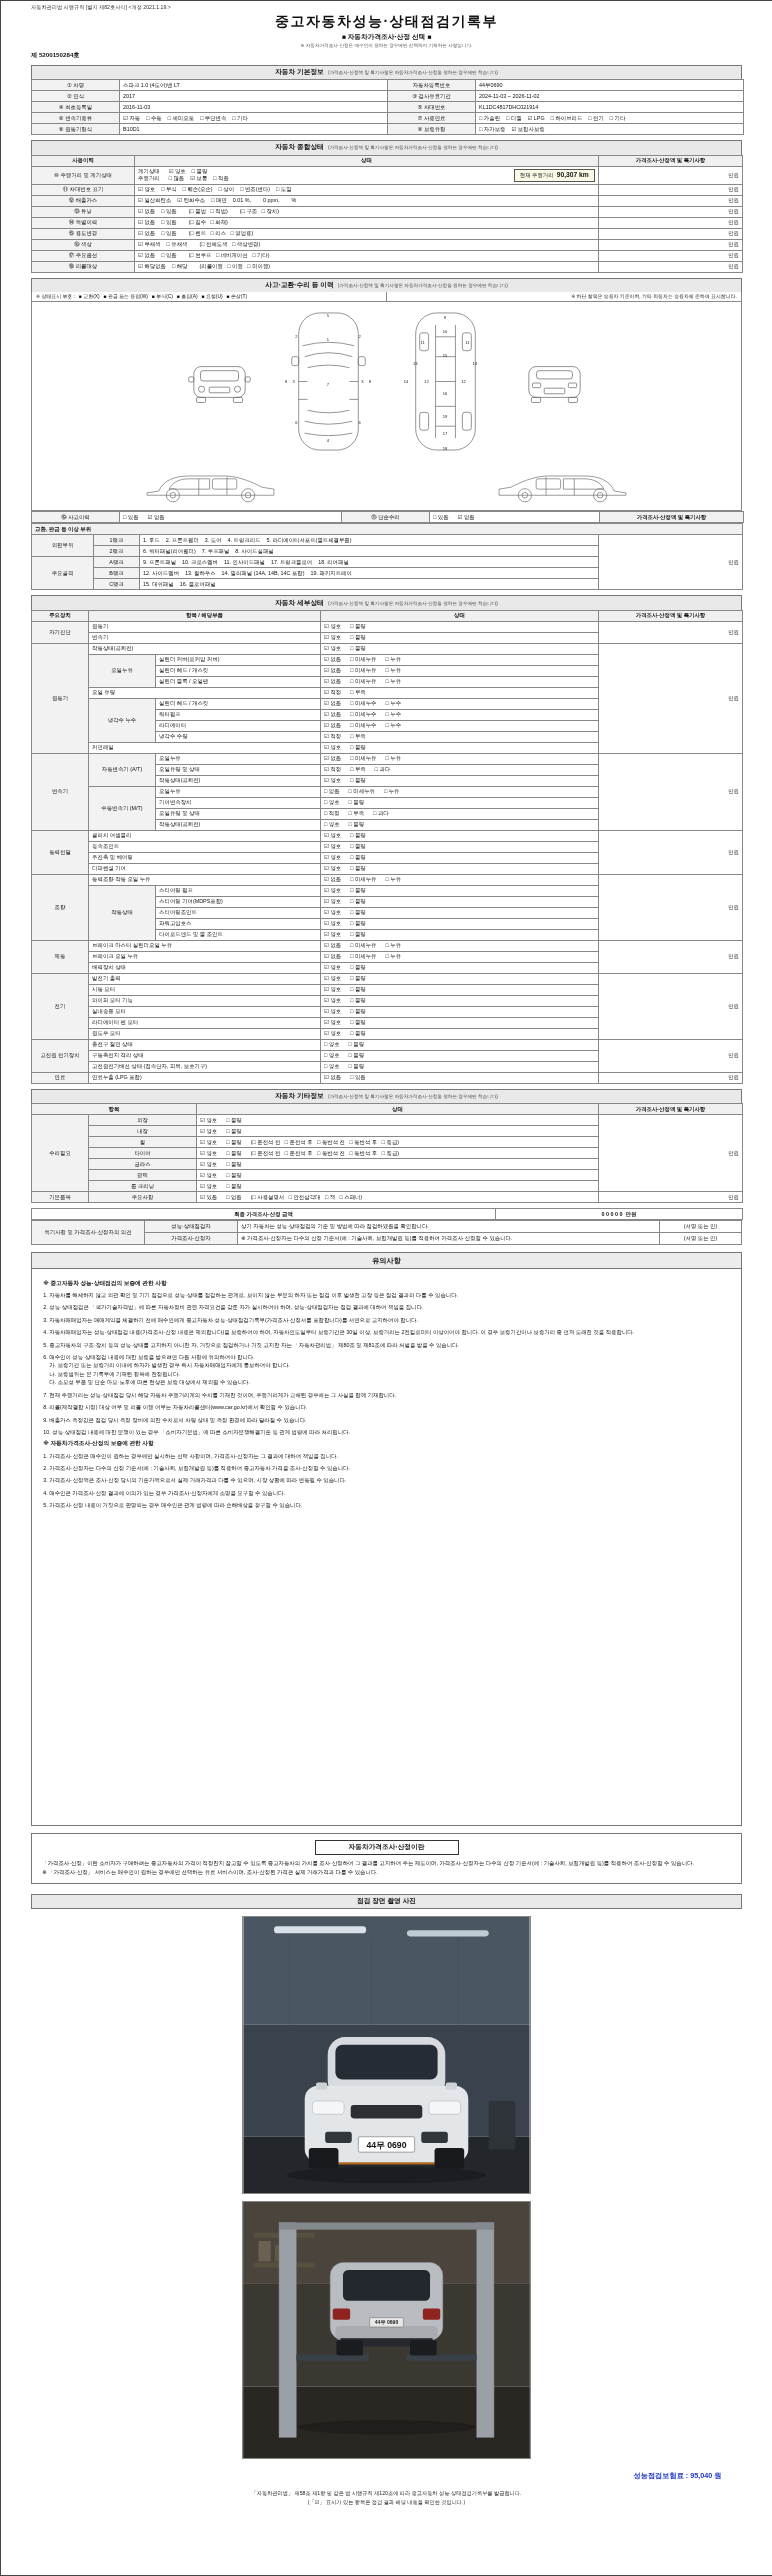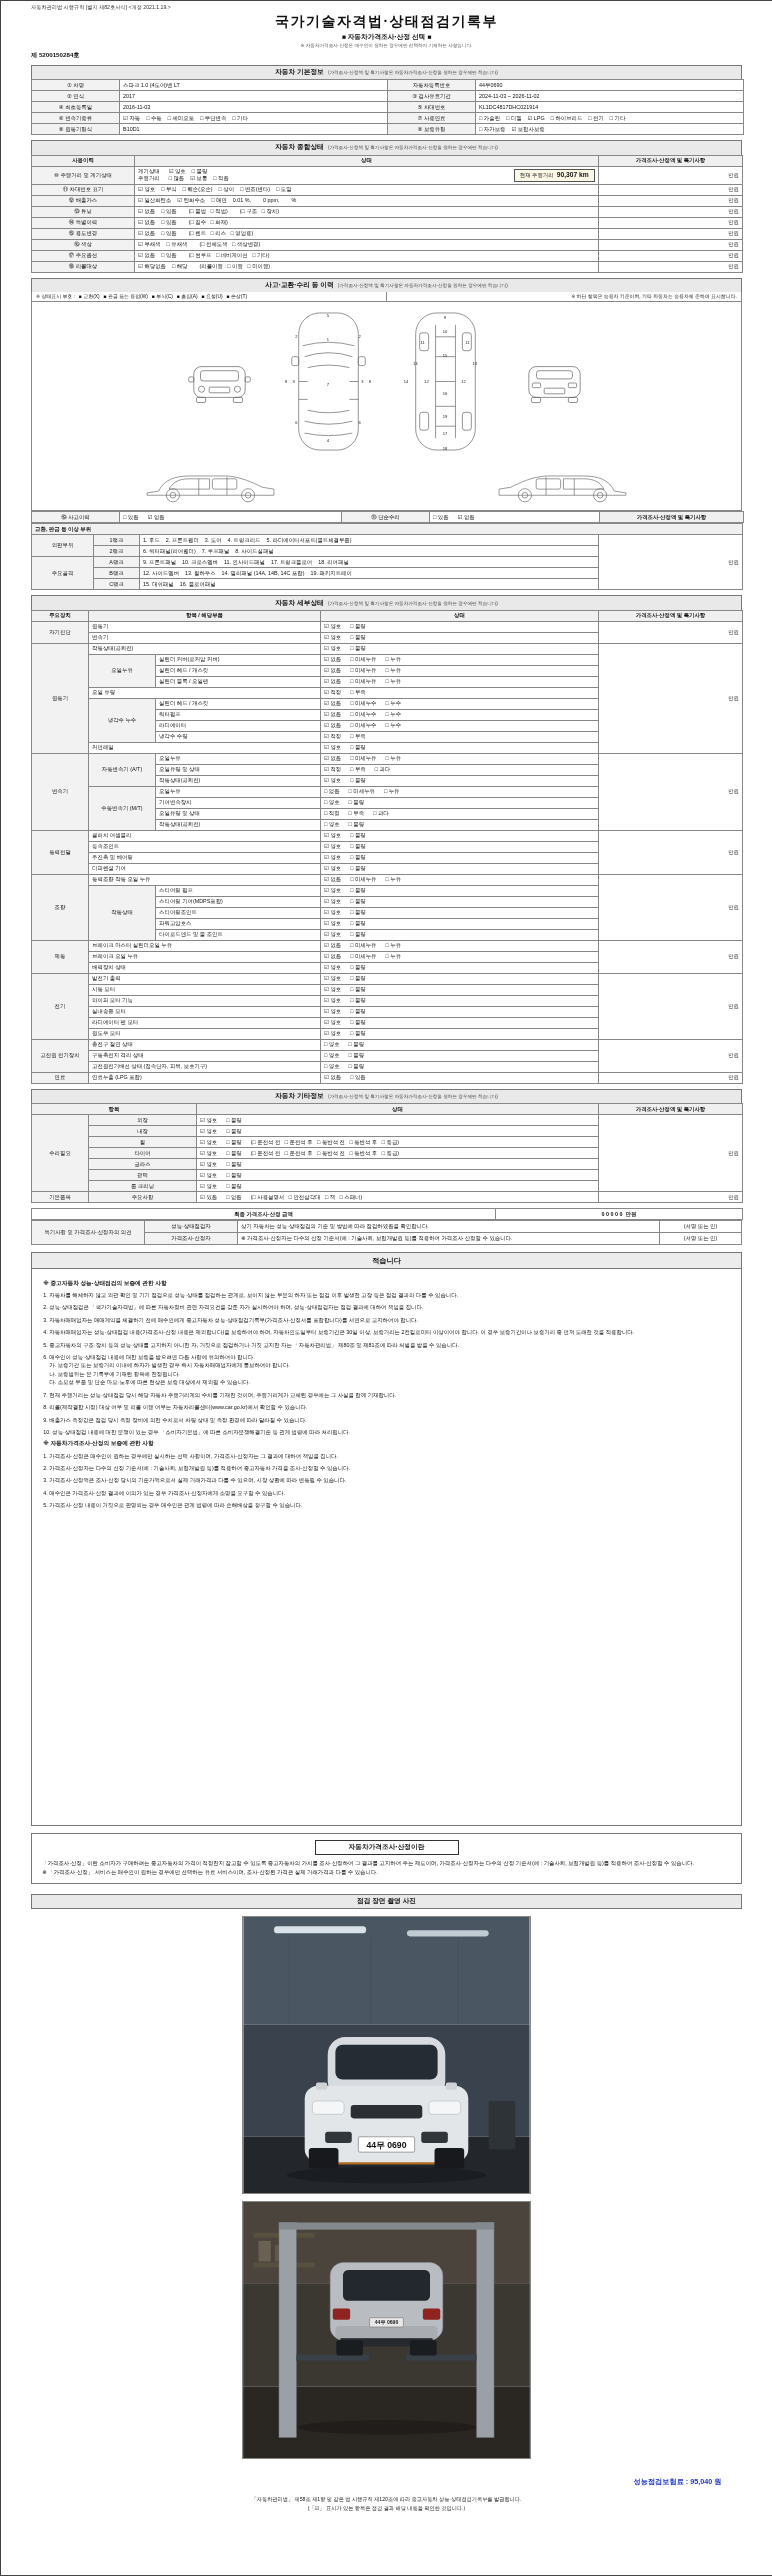--- a/index.html
+++ b/index.html
@@ -35,38 +35,38 @@
 .notice-box{border:0.5px solid #777;margin-top:7.2px}
 .notice-title{border-bottom:0.5px solid #777;background:#ececec;text-align:center;font-weight:bold;font-size:7.2px;padding:2.6px}
 .notice-body{padding:6.2px 11.3px;min-height:556px}
 .notice-sub{font-size:5.7px;font-weight:bold;margin:4.1px 0 3.1px}
 .nitem{font-size:5.4px;line-height:1.55;margin-bottom:4.1px;white-space:pre-wrap}
 .pi-box{border:0.5px solid #777;margin-top:7.2px;padding:5.2px 10.3px 7.2px}
 .pi-title{display:block;width:144px;margin:0 auto 4.1px;border:1px solid #333;text-align:center;font-weight:bold;font-size:6.7px;padding:2.1px}
 .pi-body{font-size:5.4px;line-height:1.6;white-space:pre-wrap}
 .photo-wrap{margin:7.2px auto 0;width:289px}
 .photo{border:0.5px solid #888;display:block}
-.sig-area{margin-top:18px}
+.sig-area{margin-top:12px}
 .premium{color:#1d35c8;font-weight:bold;font-size:7.2px;text-align:right;padding-right:20.6px}
 .sig-box{border:0.5px solid #999;margin-top:4.1px;height:29px;display:flex;align-items:center;justify-content:center;font-size:8.2px;font-weight:bold;letter-spacing:4.1px}
 .footer{margin-top:8.2px;text-align:center;font-size:5.2px;color:#222;line-height:1.7}
 .final-table td{font-size:6.2px;font-weight:bold}
 .op-text{font-size:5.2px;line-height:1.45;white-space:pre-wrap}
 </style>
 </head>
 <body>
 
 <div class="page">
 
   <div class="meta-row">
     <span>자동차관리법 시행규칙 [별지 제82호서식] &lt;개정 2021.1.19.&gt;</span>
   </div>
 
   <div>
-    <div class="title-main">국가기술자격법·상태점검기록부</div>
+    <div class="title-main">중고자동차성능·상태점검기록부</div>
     <div class="title-sub">■ 자동차가격조사·산정 선택 ■</div>
     <div class="title-note">※ 자동차가격조사·산정은 매수인이 원하는 경우에만 선택하여 기재하는 사항입니다.</div>
     <div class="doc-no">제 5200150284호</div>
   </div>
 
   <div class="sect">
     <div class="sect-bar"><span>자동차 기본정보</span><small>(가격조사·산정액 및 특기사항은 자동차가격조사·산정을 원하는 경우에만 적습니다)</small></div>
     <table class="f">
       <colgroup>
           <col style="width:88px">
@@ -655,21 +655,21 @@
     </tr>
     <tr>
       <td class="lb">가격조사·산정자</td>
       <td class="op-text">※ 가격조사·산정자는 다수의 산정 기준서(예 : 기술사회, 보험개발원 등)를 적용하여 가격조사·산정할 수 있습니다.</td>
       <td class="ctr">(서명 또는 인)</td>
     </tr>
   </tbody>
     </table>
 
   <div class="notice-box">
-    <div class="notice-title">적습니다</div>
+    <div class="notice-title">유의사항</div>
     <div class="notice-body">
       <div class="notice-sub">※ 중고자동차 성능·상태점검의 보증에 관한 사항</div>
       <div class="nitem">1. 자동차를 해체하지 않고 외관 확인 및 기기 점검으로 성능·상태를 점검하는 관계로, 보이지 않는 부분의 하자 또는 점검 이후 발생한 고장 등은 점검 결과와 다를 수 있습니다.</div>
       <div class="nitem">2. 성능·상태점검은 「국가기술자격법」에 따른 자동차정비 관련 자격요건을 갖춘 자가 실시하여야 하며, 성능·상태점검자는 점검 결과에 대하여 책임을 집니다.</div>
       <div class="nitem">3. 자동차매매업자는 매매계약을 체결하기 전에 매수인에게 중고자동차 성능·상태점검기록부(가격조사·산정서를 포함합니다)를 서면으로 고지하여야 합니다.</div>
       <div class="nitem">4. 자동차매매업자는 성능·상태점검 내용(가격조사·산정 내용은 제외합니다)을 보증하여야 하며, 자동차인도일부터 보증기간은 30일 이상, 보증거리는 2천킬로미터 이상이어야 합니다. 이 경우 보증기간이나 보증거리 중 먼저 도래한 것을 적용합니다.</div>
       <div class="nitem">5. 중고자동차의 구조·장치 등의 성능·상태를 고지하지 아니한 자, 거짓으로 점검하거나 거짓 고지한 자는 「자동차관리법」 제80조 및 제81조에 따라 처벌을 받을 수 있습니다.</div>
       <div class="nitem">6. 매수인이 성능·상태점검 내용에 대한 보증을 받으려면 다음 사항에 유의하여야 합니다.
     가. 보증기간 또는 보증거리 이내에 하자가 발생한 경우 즉시 자동차매매업자에게 통보하여야 합니다.
     나. 보증범위는 본 기록부에 기재된 항목에 한정됩니다.

